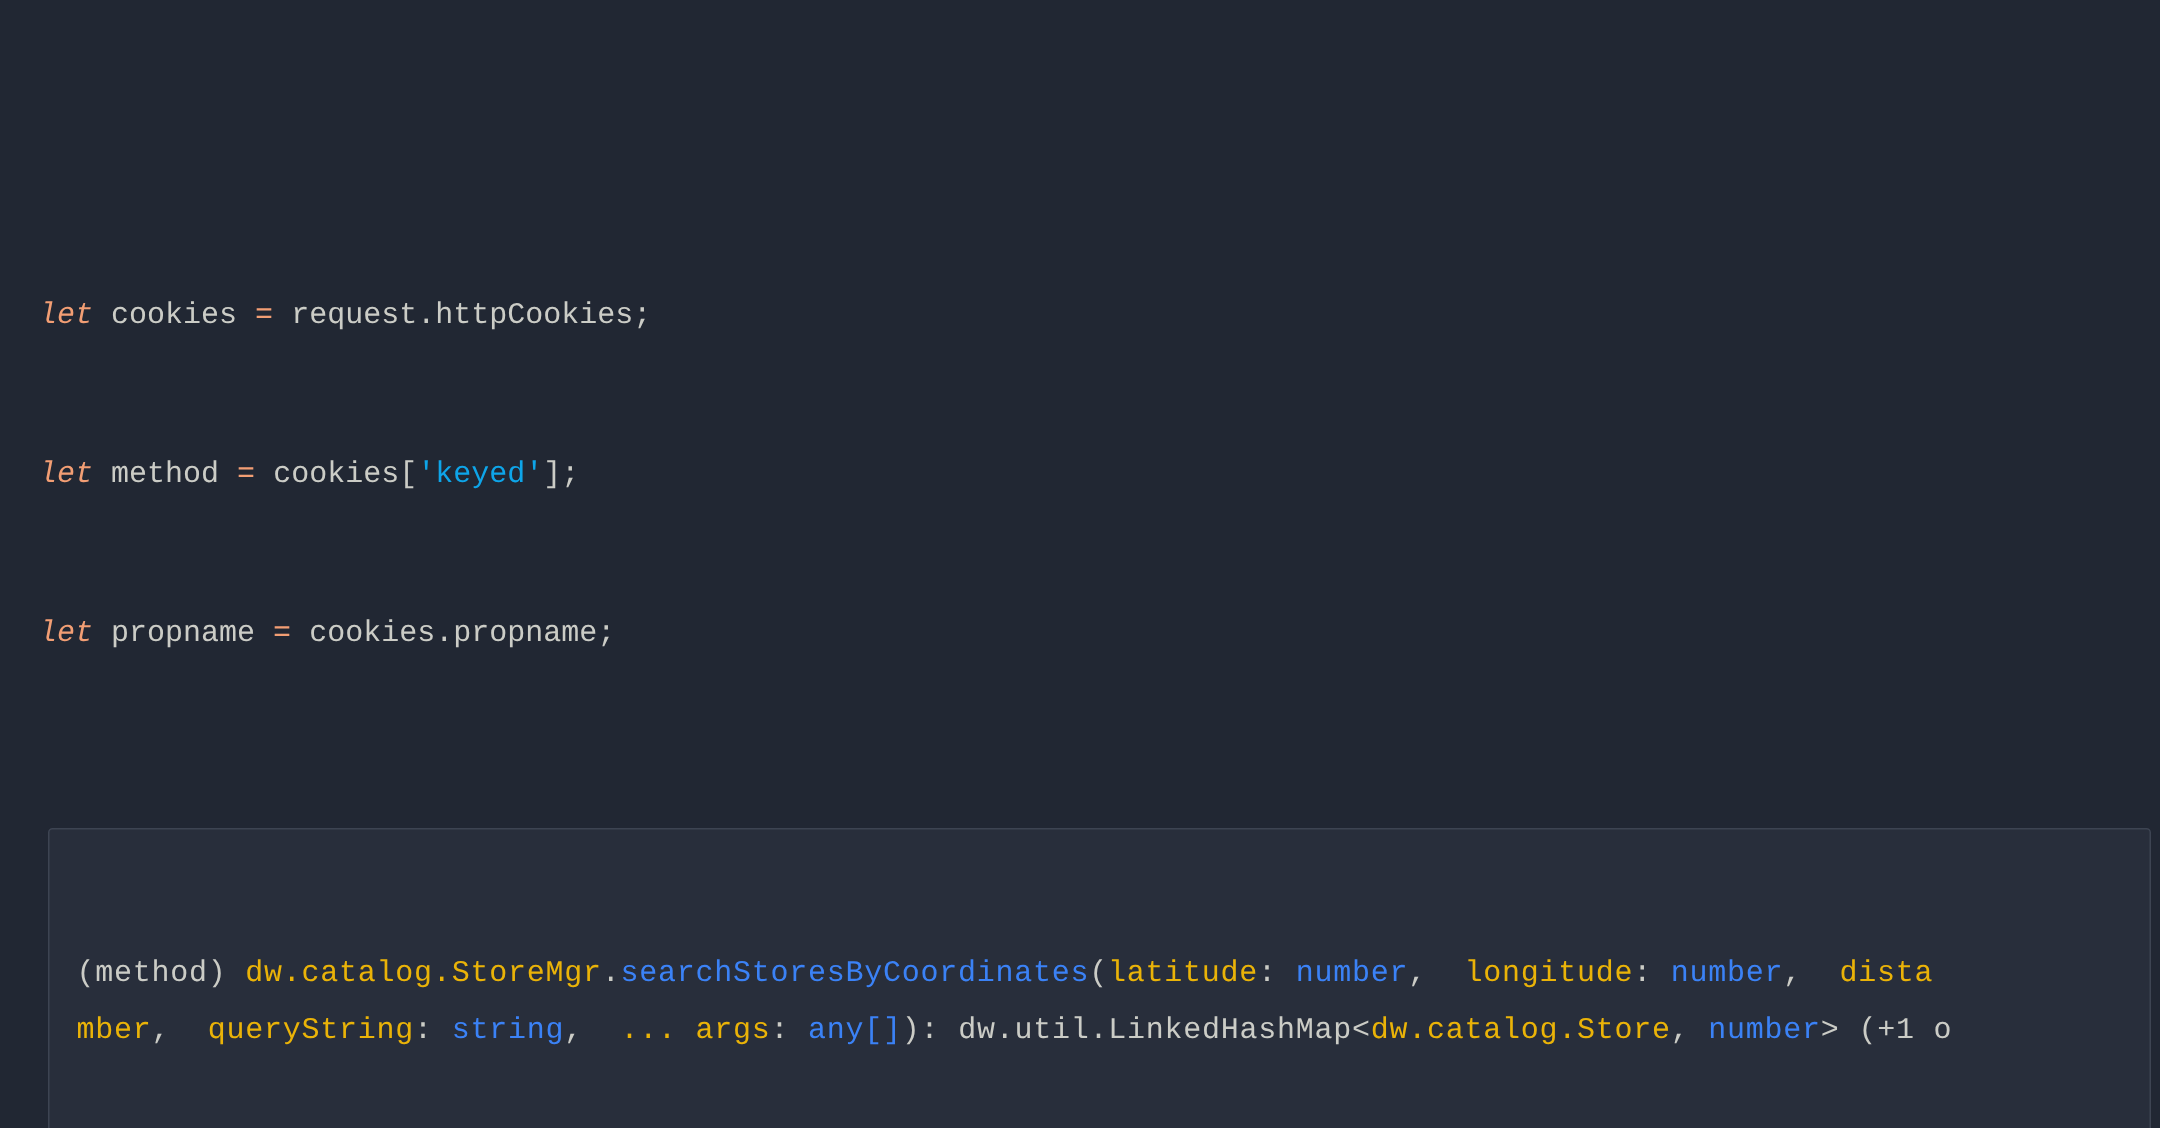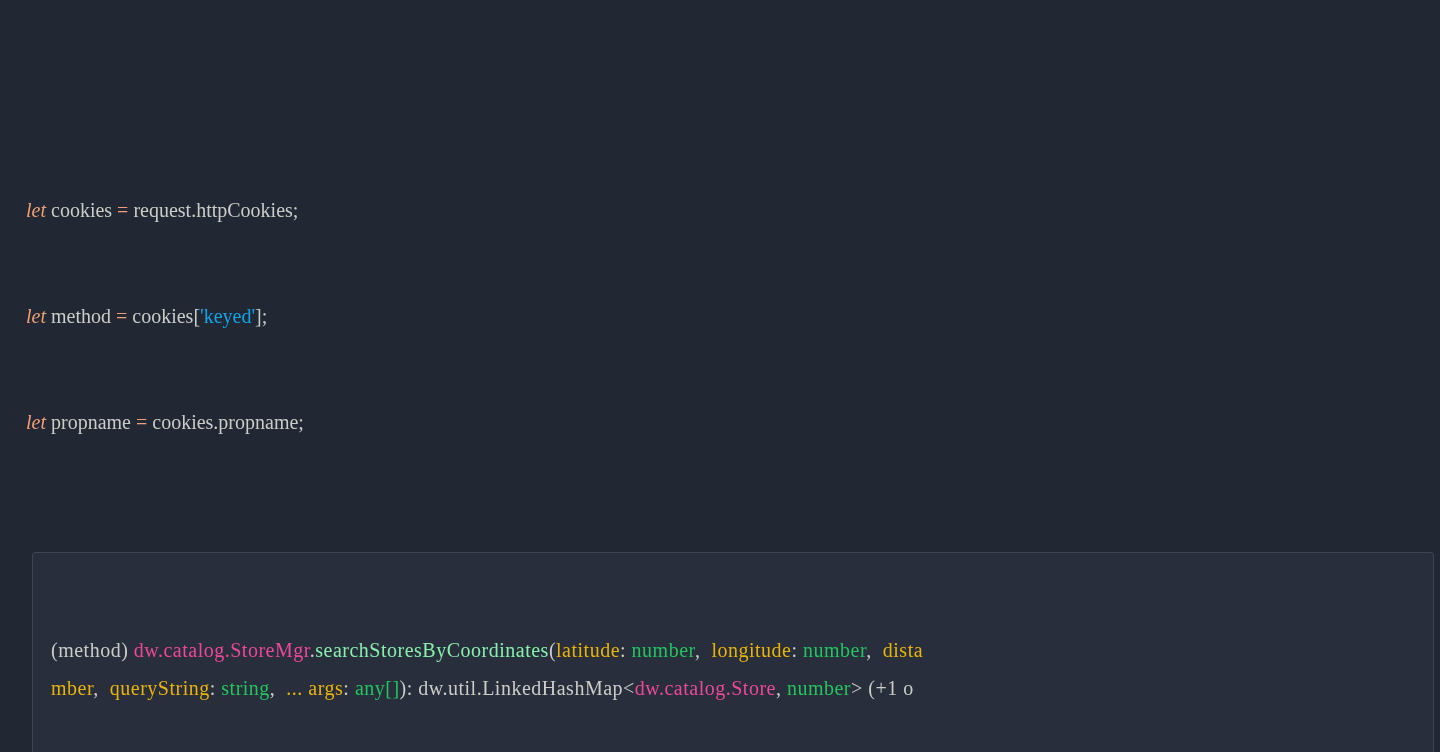--- a/index.html
+++ b/index.html
@@ -1,15 +1,15 @@
 <!DOCTYPE html>
 <html><head>
 <meta charset="utf-8">
 <style>
-  * { box-sizing: border-box; margin: 0; padding: 0; font-family: Liberation Serif, serif; }
+  * { box-sizing: border-box; margin: 0; padding: 0; }
   body {
     background: #212733;
     font-family: "SF Mono", "Monaco", "Consolas", "Courier New", monospace;
     font-size: 20px;
     line-height: 1.75;
     color: #cbccc6;
     width: 1440px;
     height: 752px;
     overflow: hidden;
     padding-left: 26px;
@@ -39,24 +39,24 @@
     padding: 8px 18px 10px 18px;
     font-family: inherit;
     font-size: 20px;
     line-height: 1.9;
     white-space: pre-wrap;
     word-break: break-all;
     letter-spacing: 0.5px;
   }
   .sig-label { color: #cbccc6; }
   .sig-paren { color: #cbccc6; }
-  .sig-ns { color: #ec4899; }
-  .sig-fn { color: #86efac; }
+  .sig-ns { color: #eab308; }
+  .sig-fn { color: #3b82f6; }
   .sig-param { color: #eab308; }
-  .sig-ty { color: #22c55e; }
+  .sig-ty { color: #3b82f6; }
   .sig-punct { color: #cbccc6; }
 </style>
 </head>
 <body>
 
 
 
 
 <div class="code-line"><span class="kw-storage">let</span> <span class="var">cookies</span> <span class="op">=</span> <span class="var">request</span><span class="punct">.</span><span class="prop">httpCookies</span><span class="punct">;</span></div>
 

